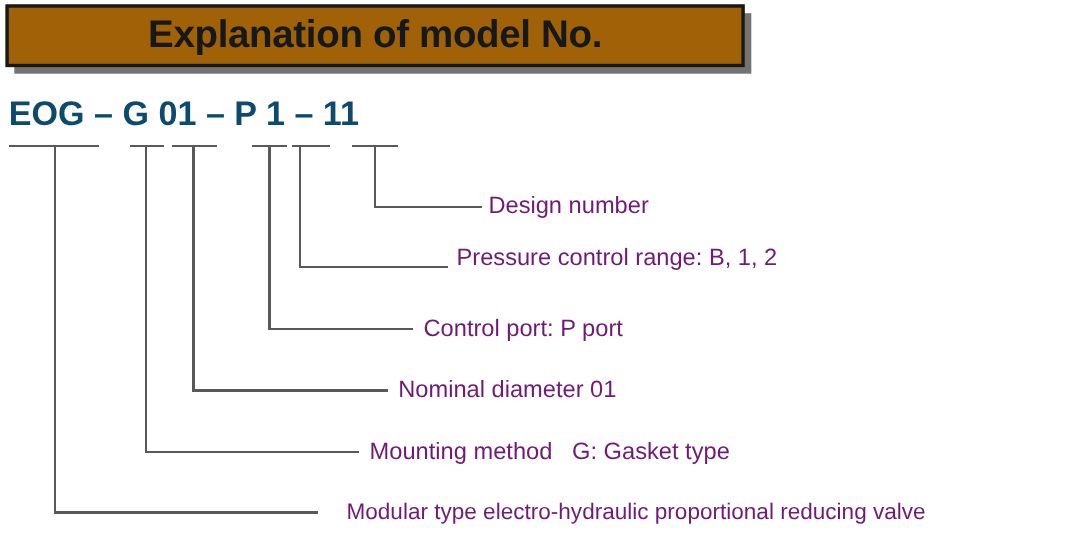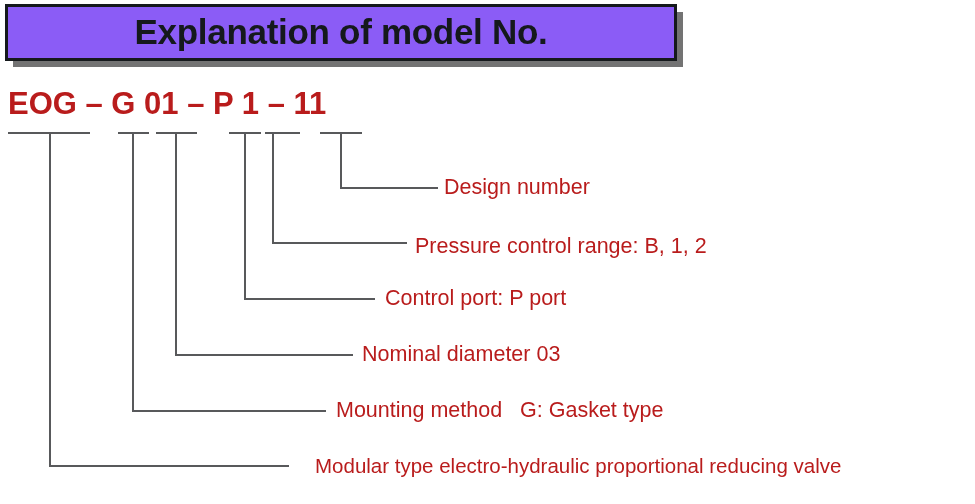--- a/index.html
+++ b/index.html
@@ -16,21 +16,21 @@
     color: #1a1a1a;
   }
 
   
   #title-banner {
     position: absolute;
     left: 5px;
     top: 4px;
     width: 672px;
     height: 57px;
-    background: #8b5cf6;
+    background: #a16207;
     border: 3px solid #15191c;
     box-sizing: border-box;
     box-shadow: 7px 7px 0 -1px rgba(40,40,40,0.65);
     display: flex;
     align-items: center;
     justify-content: center;
   }
   #title-text {
     font-size: 35px;
     font-weight: bold;
@@ -42,21 +42,21 @@
   }
 
   
   #model-code {
     position: absolute;
     left: 8px;
     top: 88px;
     font-size: 31px;
     font-weight: bold;
     letter-spacing: 0px;
-    color: #b91c1c;
+    color: #0c4a6e;
     white-space: pre;
     line-height: 1;
   }
 
   
   #leader-svg {
     position: absolute;
     left: 0;
     top: 0;
     width: 975px;
@@ -68,21 +68,21 @@
     stroke: #58595b;
     stroke-width: 2.1;
     fill: none;
     shape-rendering: crispEdges;
   }
 
   
   .callout-label {
     position: absolute;
     font-size: 21.5px;
-    color: #b91c1c;
+    color: #701a75;
     white-space: pre;
     line-height: 1;
   }
   .callout-label.small {
     font-size: 20.5px;
     margin-left: 15px;
   }
 </style>
 </head>
 <body>
@@ -109,21 +109,21 @@
 
   <line x1="265" y1="133" x2="300" y2="133"></line>
   <path d="M273 133 L273 243 L407 243"></path>
 
   <line x1="320" y1="133" x2="362" y2="133"></line>
   <path d="M341 133 L341 188 L438 188"></path>
 </svg>
 
 <div class="callout-label" style="left:444px; top:177px;">Design number</div>
 
-<div class="callout-label" style="left:415px; top:236px;">Pressure control range: B, 1, 2</div>
+<div class="callout-label" style="left:415px; top:224px;">Pressure control range: B, 1, 2</div>
 
 <div class="callout-label" style="left:385px; top:288px;">Control port: P port</div>
 
-<div class="callout-label" style="left:362px; top:344px;">Nominal diameter 03</div>
+<div class="callout-label" style="left:362px; top:344px;">Nominal diameter 01</div>
 
 <div class="callout-label" style="left:336px; top:400px;text-align:right;">Mounting method   G: Gasket type</div>
 
 <div class="callout-label small" style="left:300px; top:456px;">Modular type electro-hydraulic proportional reducing valve</div>
 
 </body></html>

